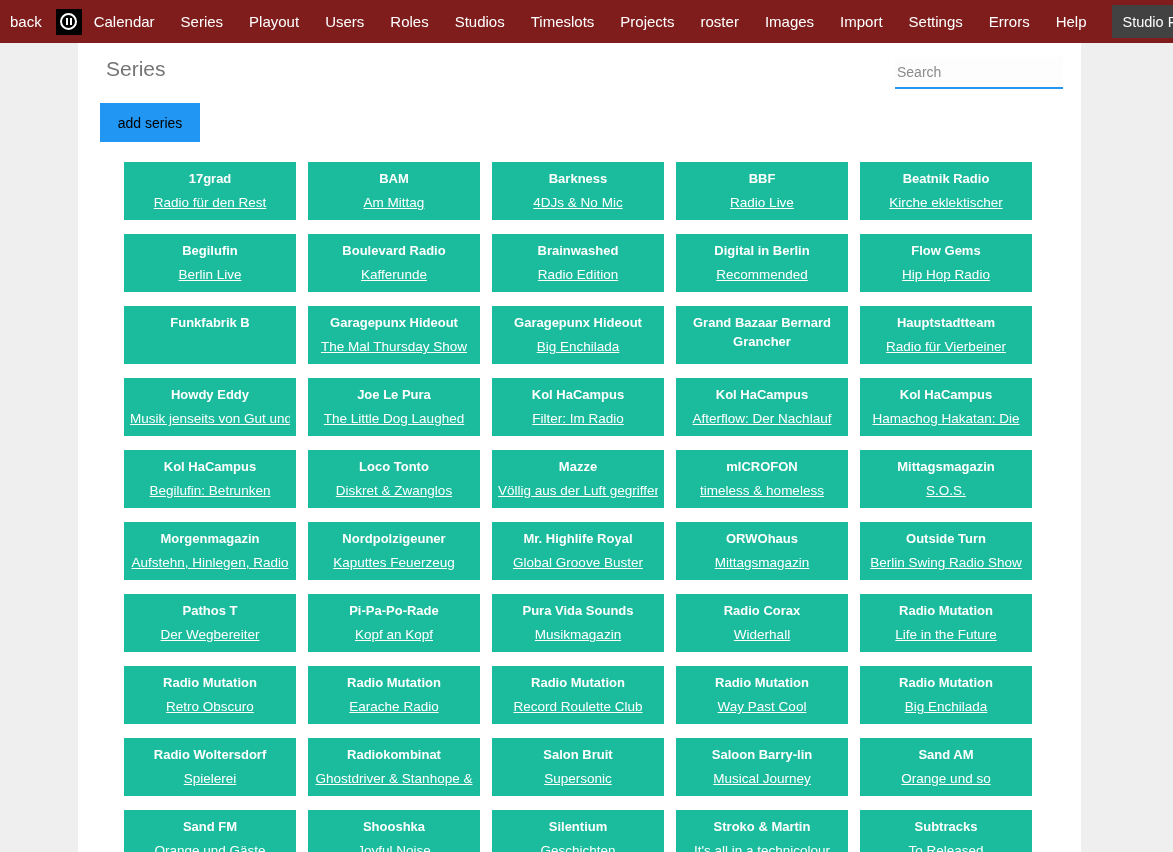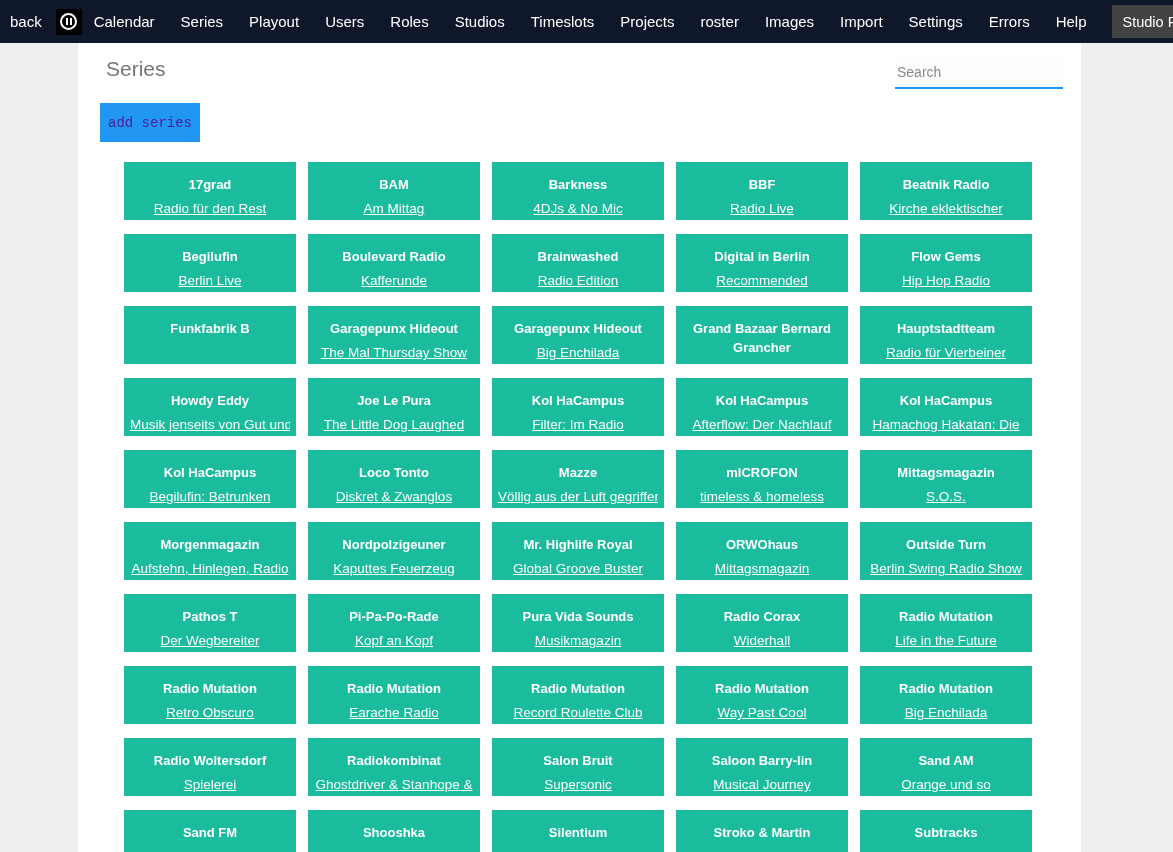--- a/index.html
+++ b/index.html
@@ -8,21 +8,21 @@
     width: 1173px; height: 852px;
     overflow: hidden;
     background: #efefef;
     font-family: "Liberation Sans", sans-serif;
   }
 
   
   .navbar {
     position: absolute; top: 0; left: 0; right: 0;
     height: 43px;
-    background: #0f172a;
+    background: #7f1d1d;
     display: flex; align-items: center;
     padding: 0 12px 0 10px;
     color: #fff;
     font-size: 15px;
     white-space: nowrap;
   }
   .navbar a { color: #fff; text-decoration: none; cursor: pointer; }
   .back-link { margin-right: 14px; }
   .logo {
     width: 26px; height: 26px; background: #000;
@@ -72,39 +72,39 @@
     background: #fdfdfd;
     font-size: 14px; color: #0f172a;
     padding: 4px 2px;
     font-family: "Liberation Sans", sans-serif;
   }
   .search-input::placeholder { color: #8a8a8a; }
   .add-series-btn {
     margin: 14px 0 0 22px;
     width: 100px; height: 39px;
     background: var(--accent, #2196f3);
-    color: #4c1d95; border: none; cursor: pointer;
+    color: #000000; border: none; cursor: pointer;
     font-size: 14px;
-    font-family: Liberation Mono, monospace;
+    font-family: Liberation Sans, sans-serif;
   }
 
   
   .series-grid {
     margin: 20px 49px 0 46px;
     display: grid;
     grid-template-columns: repeat(5, 172px);
     column-gap: 12px;
     row-gap: 14px;
   }
   .card {
     background: var(--card-color, #1bbc9d);
     height: 58px;
     color: #fff;
     text-align: center;
-    padding: 13px 6px 0 6px;
+    padding: 7px 6px 0 6px;
     cursor: pointer;
     overflow: hidden;
   }
   .card-title   { font-weight: bold; font-size: 13px;  line-height: 19px; }
   .card-subtitle{ font-size: 13.5px; line-height: 19px; margin-top: 5px;
                   white-space: nowrap; overflow: hidden; text-decoration: underline; }
 </style>
 </head>
 <body>
 

